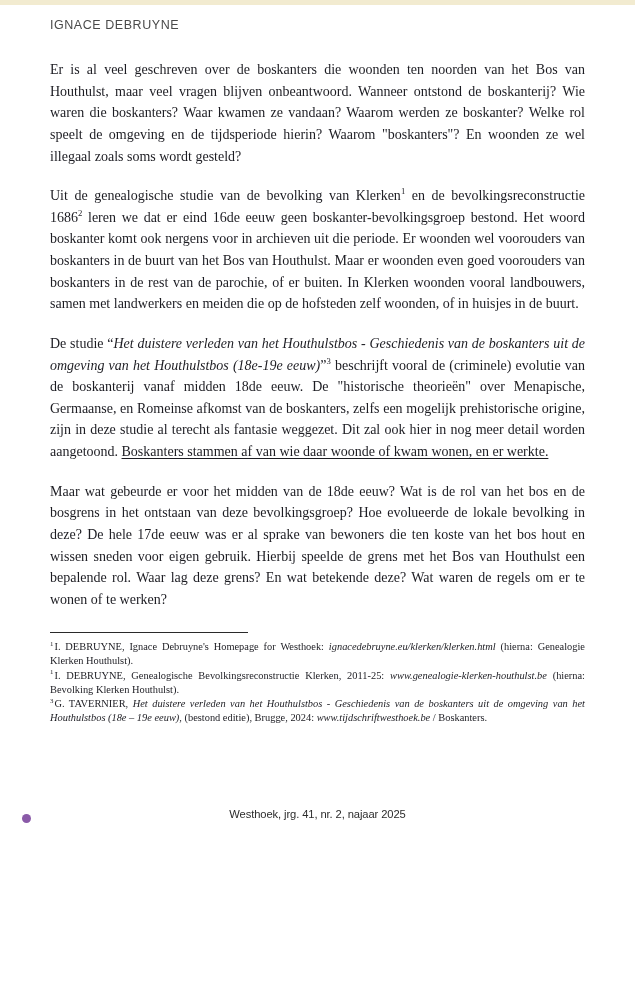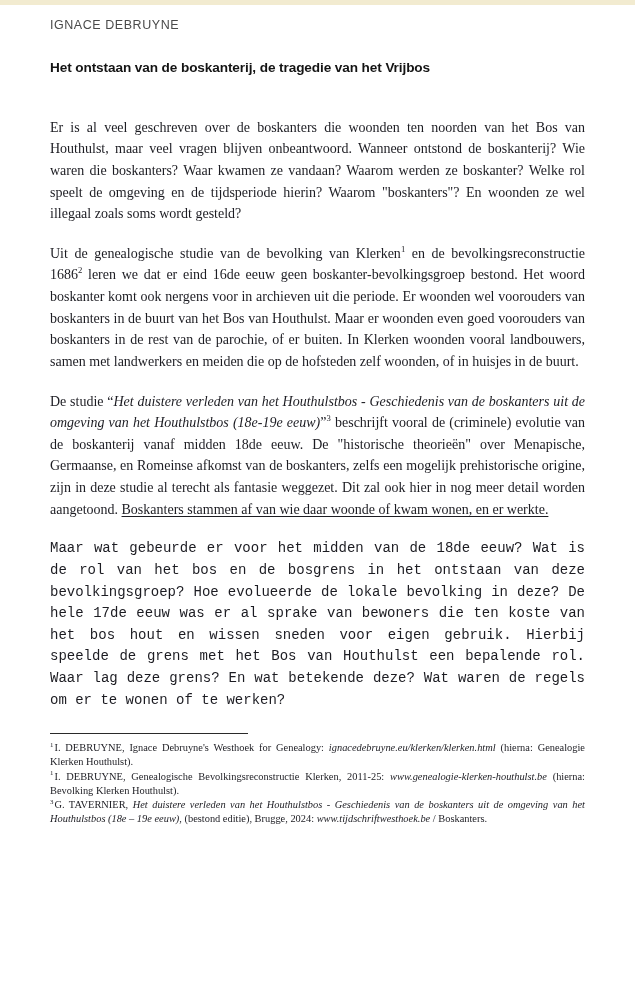--- a/index.html
+++ b/index.html
@@ -77,21 +77,21 @@
   
   .body-text p {
     font-size: 14px;
     line-height: 1.545;
     text-align: justify;
     text-justify: inter-word;
     margin: 0 0 18px 0;
     color: #1c1c22;
     hyphens: manual;
   }
-  .body-text p:last-child { margin-bottom: 0; font-family: Liberation Mono, monospace; }
+  .body-text p:last-child { margin-bottom: 0; }
 
   .body-text i, .body-text em { font-style: italic; }
   .body-text u { text-decoration: underline; text-underline-offset: 1.5px; }
 
   sup {
     font-size: 0.62em;
     vertical-align: super;
     line-height: 0;
   }
 
@@ -156,41 +156,44 @@
 
 <div class="page">
 
   <div class="top-band"></div>
 
   <div class="content">
 
     <div class="byline">IGNACE DEBRUYNE</div>
 
 
-    <h2 class="subtitle">Het ontstaan van de boskanterij, de tragedie van het Vrijbos</h2>
 
     <div class="body-text">
 
       <p>Er is al veel geschreven over de boskanters die woonden ten noorden van het Bos van Houthulst, maar veel vragen blijven onbeantwoord. Wanneer ontstond de boskanterij? Wie waren die boskanters? Waar kwamen ze vandaan? Waarom werden ze boskanter? Welke rol speelt de omgeving en de tijdsperiode hierin? Waarom "boskanters"? En woonden ze wel illegaal zoals soms wordt gesteld?</p>
 
       <p><span>Uit de genealogische studie van de bevolking van Klerken</span><sup>1</sup><span> en de bevolkingsreconstructie 1686</span><sup>2</sup><span> leren we dat er eind 16de eeuw geen boskanter-bevolkingsgroep bestond. Het woord boskanter komt ook nergens voor in archieven uit die periode. Er woonden wel voorouders van boskanters in de buurt van het Bos van Houthulst. Maar er woonden even goed voorouders van boskanters in de rest van de parochie, of er buiten. In Klerken woonden vooral landbouwers, samen met landwerkers en meiden die op de hofsteden zelf woonden, of in huisjes in de buurt.</span></p>
 
       <p><span>De studie “</span><i>Het duistere verleden van het Houthulstbos - Geschiedenis van de boskanters uit de omgeving van het Houthulstbos (18e-19e eeuw)</i><span>”</span><sup>3</sup><span> beschrijft vooral de (criminele) evolutie van de boskanterij vanaf midden 18de eeuw. De "historische theorieën" over Menapische, Germaanse, en Romeinse afkomst van de boskanters, zelfs een mogelijk prehistorische origine, zijn in deze studie al terecht als fantasie weggezet. Dit zal ook hier in nog meer detail worden aangetoond. </span><u>Boskanters stammen af van wie daar woonde of kwam wonen, en er werkte.</u></p>
 
       <p>Maar wat gebeurde er voor het midden van de 18de eeuw? Wat is de rol van het bos en de bosgrens in het ontstaan van deze bevolkingsgroep? Hoe evolueerde de lokale bevolking in deze? De hele 17de eeuw was er al sprake van bewoners die ten koste van het bos hout en wissen sneden voor eigen gebruik. Hierbij speelde de grens met het Bos van Houthulst een bepalende rol. Waar lag deze grens? En wat betekende deze? Wat waren de regels om er te wonen of te werken?</p>
 
     </div>
 
     <div class="footnotes">
       <hr class="fn-rule">
 
-      <p class="fn"><sup>1</sup><span>I. DEBRUYNE, Ignace Debruyne's Westhoek for Genealogy: </span><i>ignacedebruyne.eu/klerken/klerken.html</i><span> (hierna: Genealogie Klerken Houthulst).</span></p>
+      <p class="fn"><sup>1</sup><span>I. DEBRUYNE, Ignace Debruyne's Homepage for Westhoek: </span><i>ignacedebruyne.eu/klerken/klerken.html</i><span> (hierna: Genealogie Klerken Houthulst).</span></p>
 
       <p class="fn"><sup>1</sup><span>I. DEBRUYNE, Genealogische Bevolkingsreconstructie Klerken, 2011-25: </span><i>www.genealogie-klerken-houthulst.be</i><span> (hierna: Bevolking Klerken Houthulst).</span></p>
 
       <p class="fn"><sup>3</sup><span>G. TAVERNIER, </span><i>Het duistere verleden van het Houthulstbos - Geschiedenis van de boskanters uit de omgeving van het Houthulstbos (18e – 19e eeuw)</i><span>, (bestond editie), Brugge, 2024: </span><i>www.tijdschriftwesthoek.be</i><span> / Boskanters.</span></p>
 
     </div>
 
   </div>
 
+  <div class="page-footer">
+    <div class="footer-dot"></div>
+    <div class="footer-text">Westhoek, jrg. 41, nr. 2, najaar 2025</div>
+  </div>
 
 </div>
 
 </body></html>

